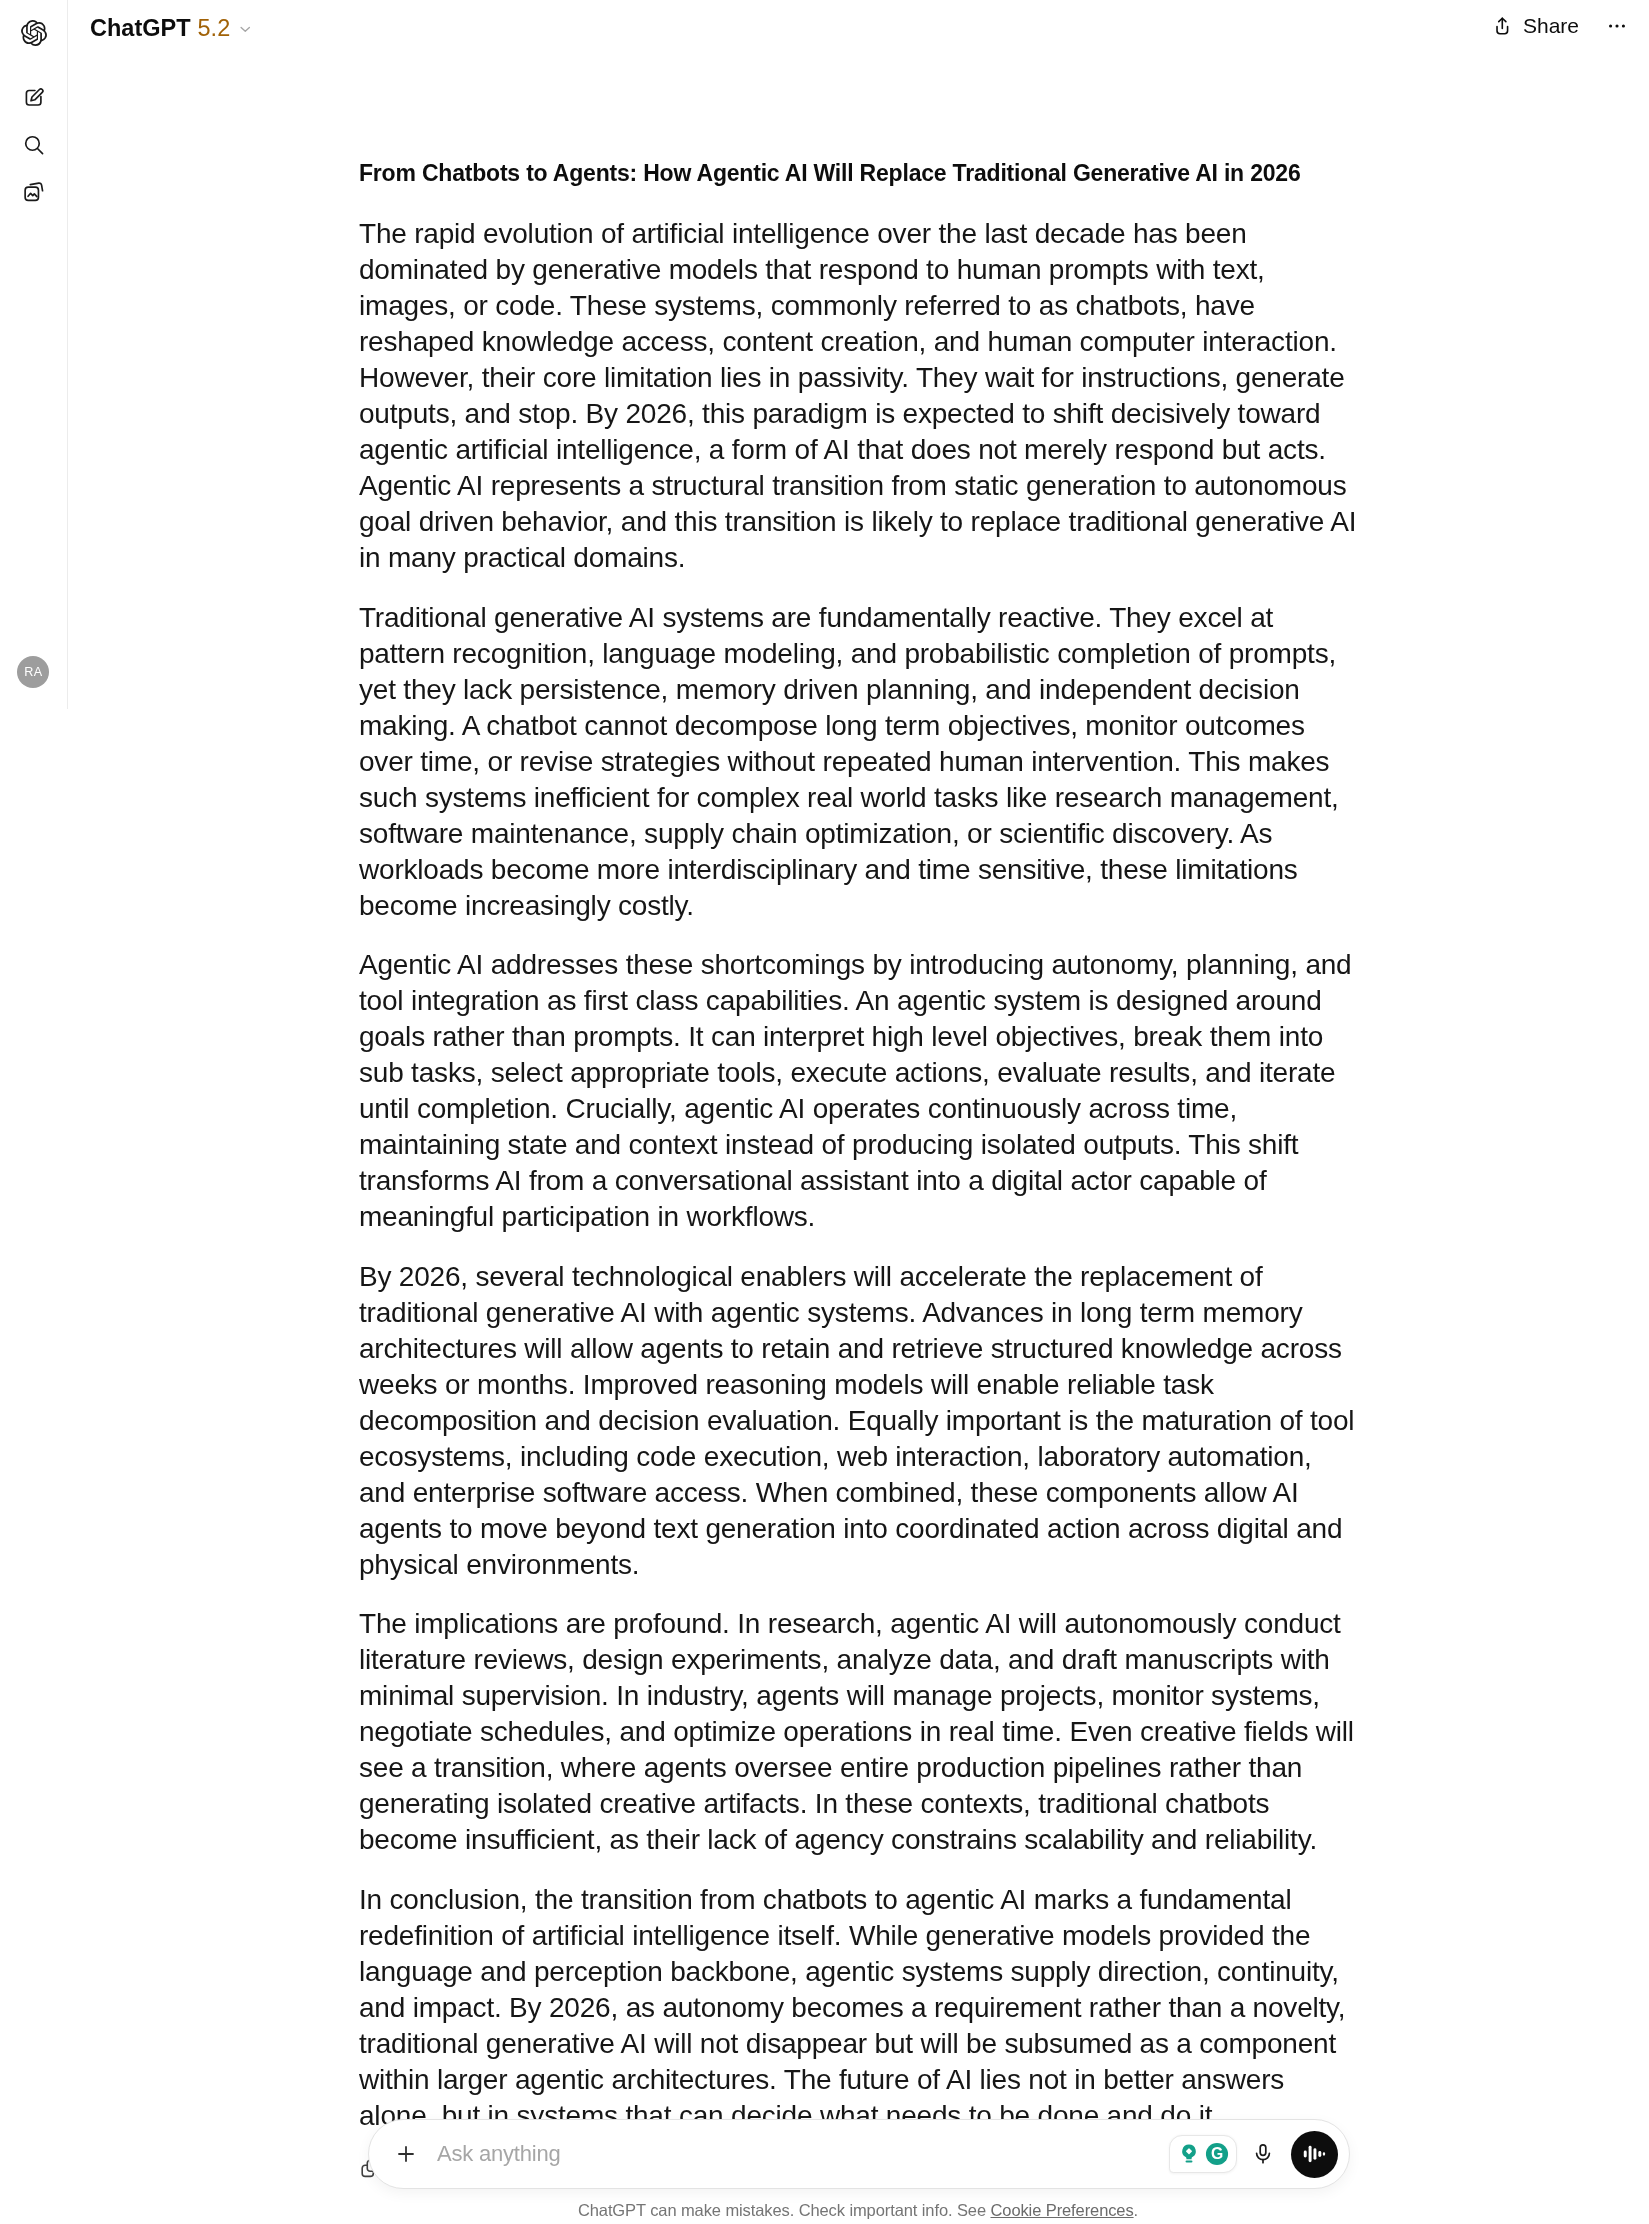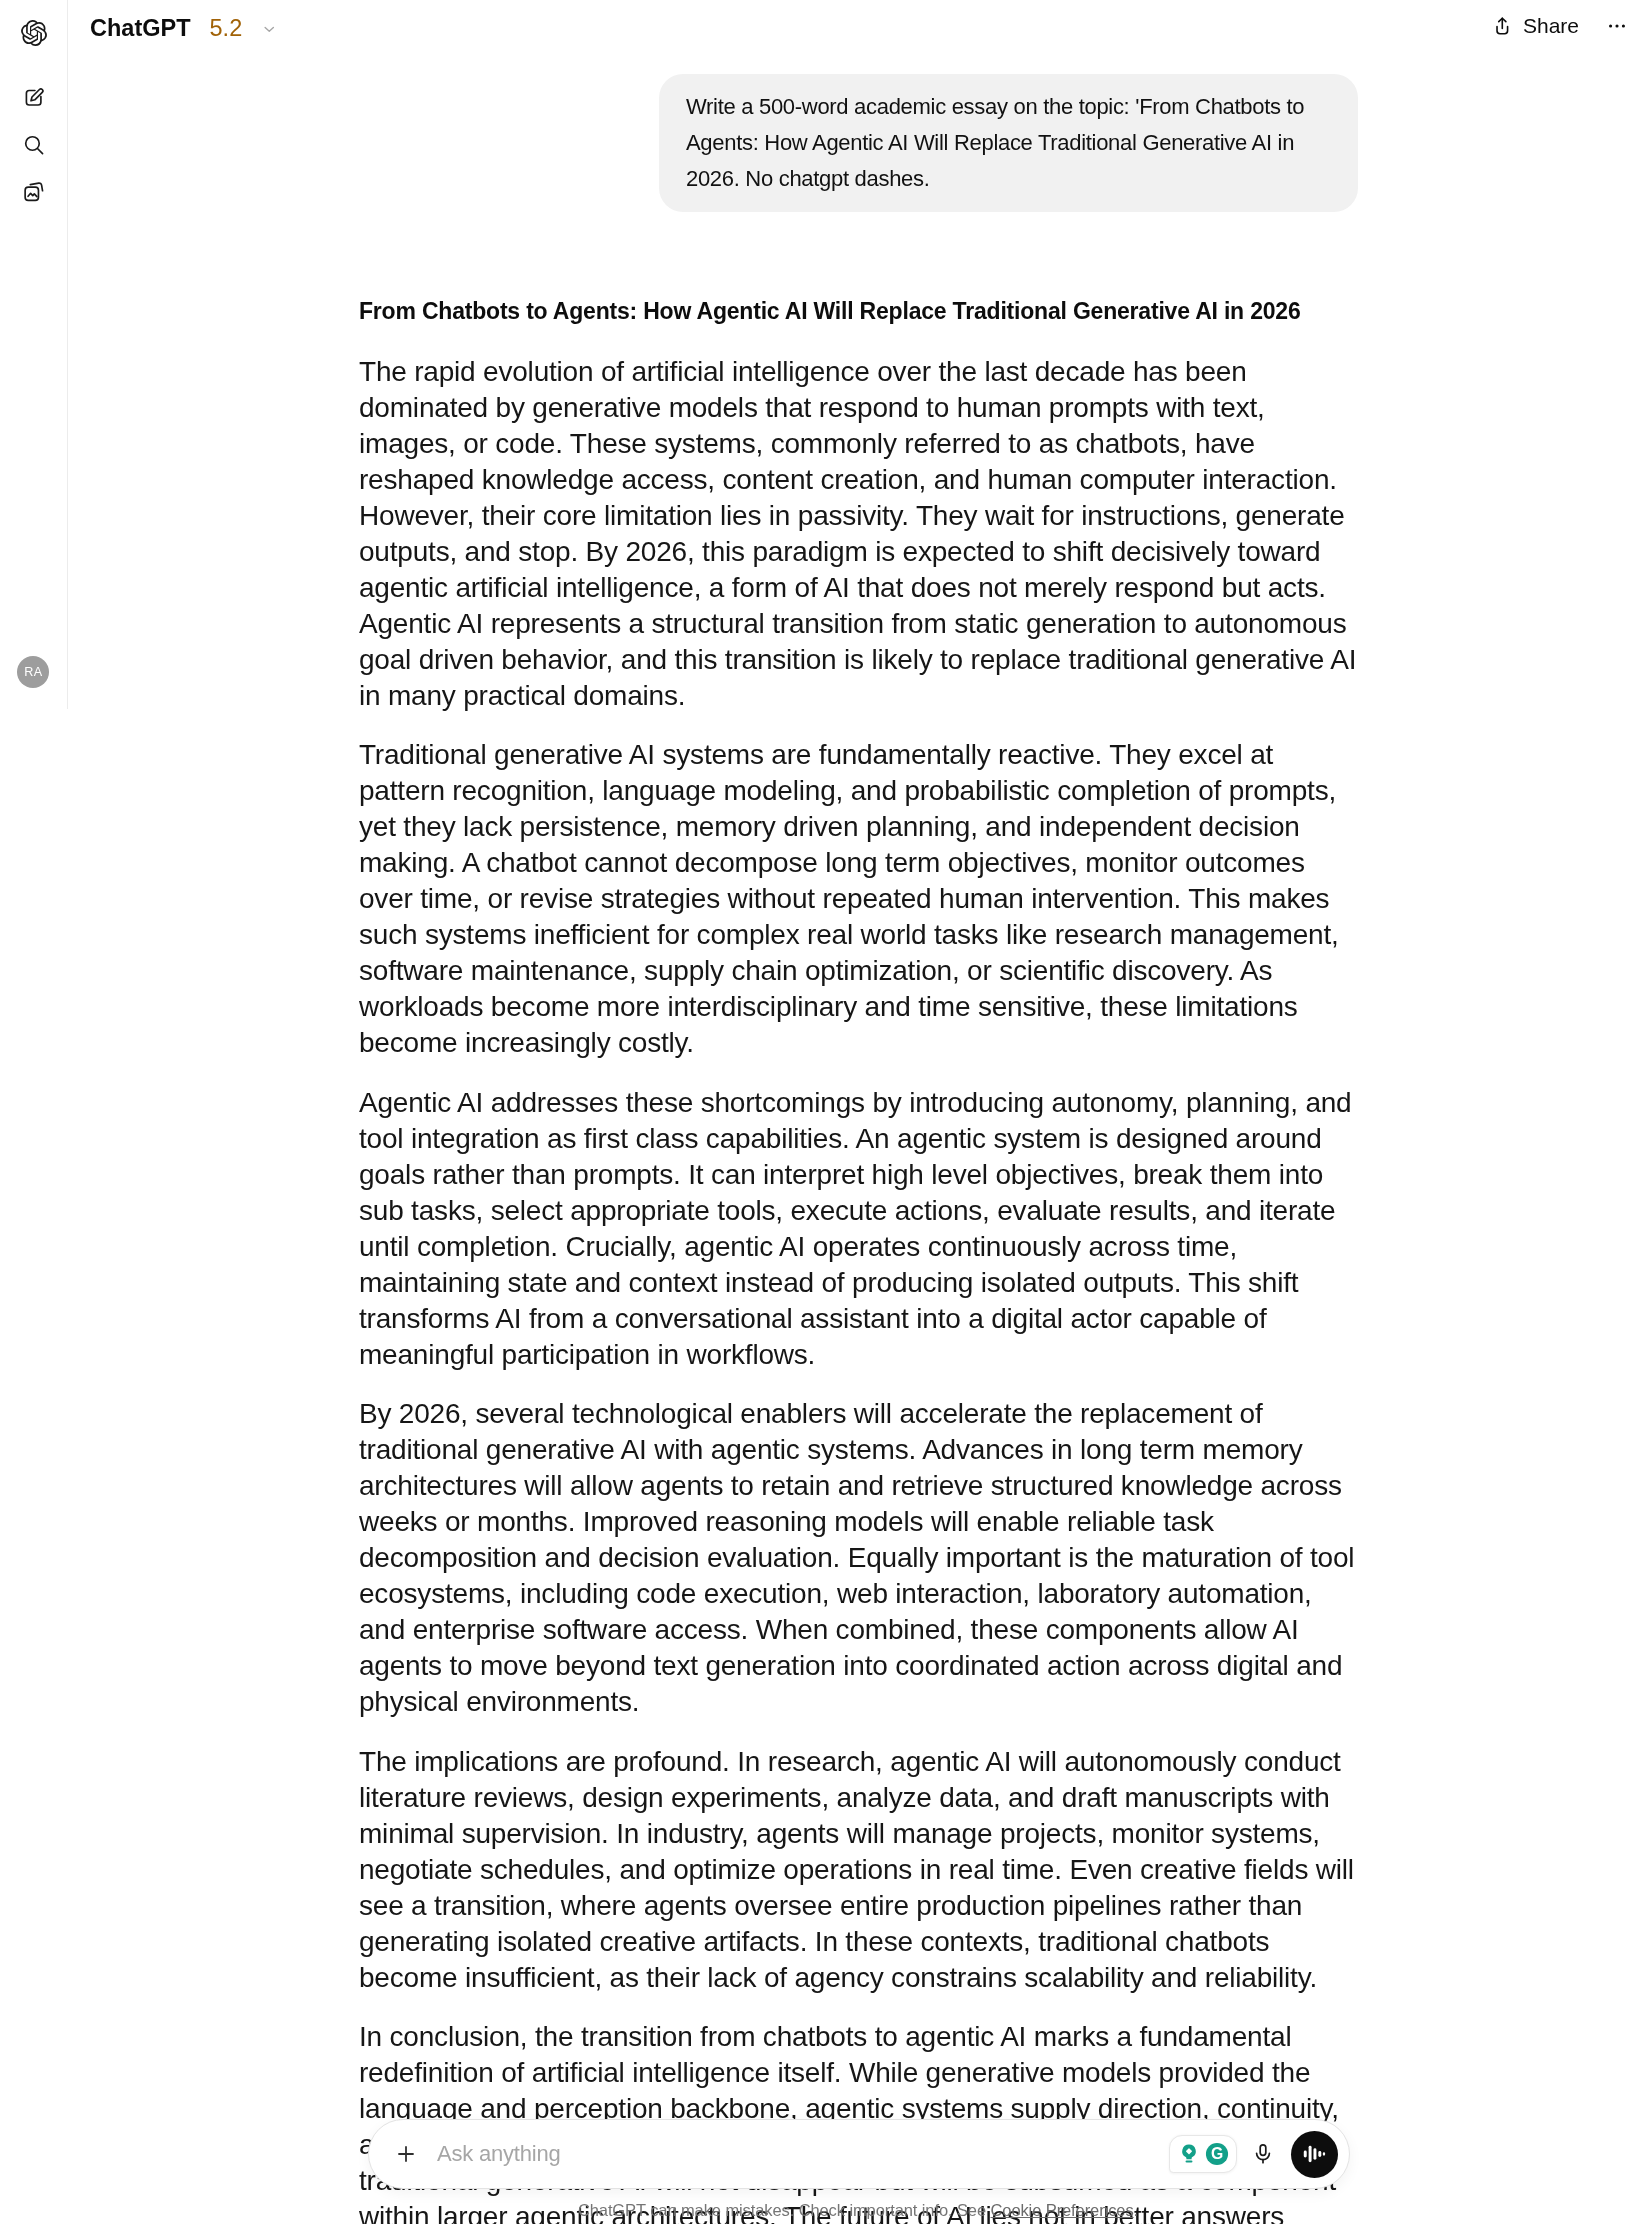--- a/index.html
+++ b/index.html
@@ -16,21 +16,21 @@
   .rail-btn{position:absolute;left:20px;width:27px;height:27px;display:flex;align-items:center;justify-content:center;color:#1a1a1a;}
   .rail-logo{top:19px;}
   .rail-new{top:84px;}
   .rail-search{top:131px;}
   .rail-lib{top:178px;}
   .avatar{position:absolute;left:17.4px;top:656px;width:32px;height:32px;border-radius:50%;
     background:#9d9d9d;color:#fff;font-size:12.6px;letter-spacing:0.3px;
     display:flex;align-items:center;justify-content:center;}
 
   
-  .header-left{position:absolute;left:90px;top:14.8px;display:flex;align-items:center;gap:19px;cursor:pointer;}
+  .header-left{position:absolute;left:90px;top:14.8px;display:flex;align-items:center;gap:7px;cursor:pointer;}
   .app-name{font-size:23.5px;font-weight:700;color:#0d0d0d;}
   .model-version{font-size:23.5px;font-weight:400;color:#a16207;}
   .chev{color:#a6a6a6;margin-top:2.6px;}
   .header-right{position:absolute;right:21px;top:14px;display:flex;align-items:center;gap:27px;}
   .share-btn{display:flex;align-items:center;gap:9.6px;font-size:21px;color:#0d0d0d;}
   .more-btn{color:#0d0d0d;}
 
   
   .column{position:absolute;left:359px;top:74px;width:999px;}
   .bubble-row{display:flex;justify-content:flex-end;}
@@ -126,23 +126,20 @@
     <svg width="22" height="22" viewBox="0 0 24 24" fill="currentColor">
         <circle cx="5" cy="12" r="1.7"></circle>
         <circle cx="12" cy="12" r="1.7"></circle>
         <circle cx="19" cy="12" r="1.7"></circle>
       </svg>
   </button>
 </div>
 
 <div class="column">
 
-  <div class="bubble-row">
-    <div class="user-bubble">Write a 500-word academic essay on the topic: 'From Chatbots to Agents: How Agentic AI Will Replace Traditional Generative AI in 2026. No chatgpt dashes.</div>
-  </div>
 
   <div class="essay">
     <h1>From Chatbots to Agents: How Agentic AI Will Replace Traditional Generative AI in 2026</h1>
     <p>The rapid evolution of artificial intelligence over the last decade has been dominated by generative models that respond to human prompts with text, images, or code. These systems, commonly referred to as chatbots, have reshaped knowledge access, content creation, and human computer interaction. However, their core limitation lies in passivity. They wait for instructions, generate outputs, and stop. By 2026, this paradigm is expected to shift decisively toward agentic artificial intelligence, a form of AI that does not merely respond but acts. Agentic AI represents a structural transition from static generation to autonomous goal driven behavior, and this transition is likely to replace traditional generative AI in many practical domains.</p>
     <p>Traditional generative AI systems are fundamentally reactive. They excel at pattern recognition, language modeling, and probabilistic completion of prompts, yet they lack persistence, memory driven planning, and independent decision making. A chatbot cannot decompose long term objectives, monitor outcomes over time, or revise strategies without repeated human intervention. This makes such systems inefficient for complex real world tasks like research management, software maintenance, supply chain optimization, or scientific discovery. As workloads become more interdisciplinary and time sensitive, these limitations become increasingly costly.</p>
     <p>Agentic AI addresses these shortcomings by introducing autonomy, planning, and tool integration as first class capabilities. An agentic system is designed around goals rather than prompts. It can interpret high level objectives, break them into sub tasks, select appropriate tools, execute actions, evaluate results, and iterate until completion. Crucially, agentic AI operates continuously across time, maintaining state and context instead of producing isolated outputs. This shift transforms AI from a conversational assistant into a digital actor capable of meaningful participation in workflows.</p>
     <p>By 2026, several technological enablers will accelerate the replacement of traditional generative AI with agentic systems. Advances in long term memory architectures will allow agents to retain and retrieve structured knowledge across weeks or months. Improved reasoning models will enable reliable task decomposition and decision evaluation. Equally important is the maturation of tool ecosystems, including code execution, web interaction, laboratory automation, and enterprise software access. When combined, these components allow AI agents to move beyond text generation into coordinated action across digital and physical environments.</p>
     <p>The implications are profound. In research, agentic AI will autonomously conduct literature reviews, design experiments, analyze data, and draft manuscripts with minimal supervision. In industry, agents will manage projects, monitor systems, negotiate schedules, and optimize operations in real time. Even creative fields will see a transition, where agents oversee entire production pipelines rather than generating isolated creative artifacts. In these contexts, traditional chatbots become insufficient, as their lack of agency constrains scalability and reliability.</p>
     <p>In conclusion, the transition from chatbots to agentic AI marks a fundamental redefinition of artificial intelligence itself. While generative models provided the language and perception backbone, agentic systems supply direction, continuity, and impact. By 2026, as autonomy becomes a requirement rather than a novelty, traditional generative AI will not disappear but will be subsumed as a component within larger agentic architectures. The future of AI lies not in better answers alone, but in systems that can decide what needs to be done and do it.</p>
 

